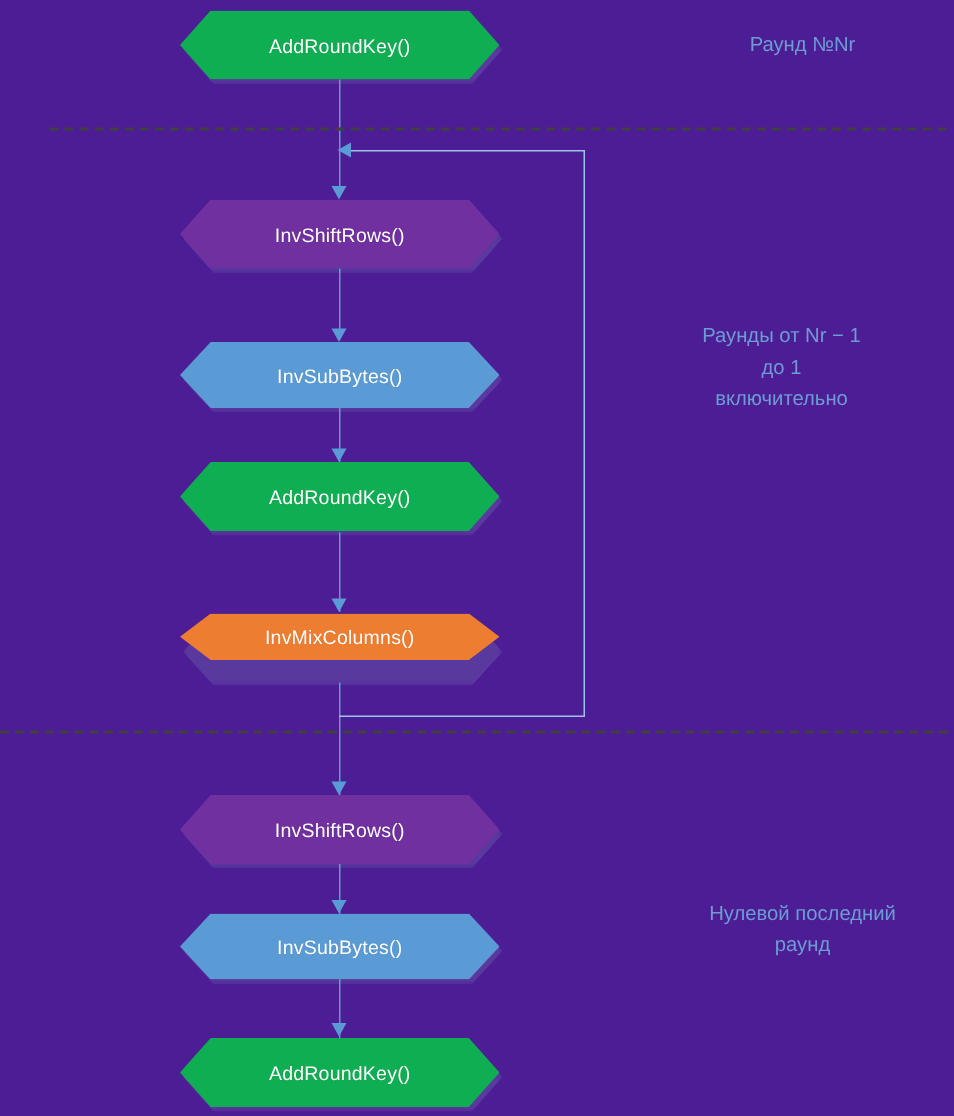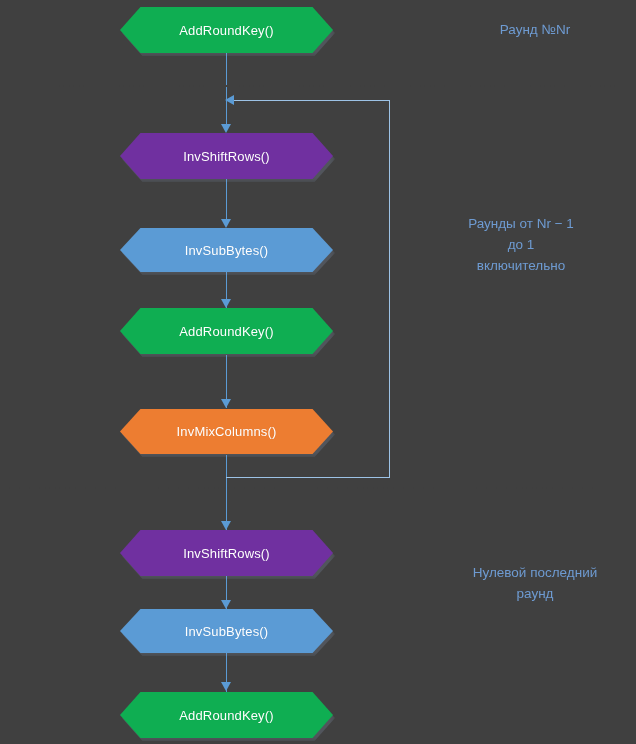--- a/index.html
+++ b/index.html
@@ -7,21 +7,21 @@
     padding: 0;
     background: #ffffff;
   }
   body {
     font-family: "Liberation Sans", sans-serif;
   }
   #canvas {
     position: relative;
     width: 636px;
     height: 744px;
-    background: #404040;
+    background: #4c1d95;
     overflow: hidden;
   }
 
   
   .hex {
     position: absolute;
     display: flex;
     align-items: center;
     justify-content: center;
     clip-path: polygon(0% 50%, 9.6% 0%, 90.4% 0%, 100% 50%, 90.4% 100%, 9.6% 100%);
@@ -135,21 +135,21 @@
   <div class="hex" style="left:120px; top:228px; width:213px; height:44px; background:#5B9BD5;">
     <span class="hex-label">InvSubBytes()</span>
   </div>
 
   <div class="hex-shadow" style="left:122px; top:311px; width:213px; height:46px;"></div>
   <div class="hex" style="left:120px; top:308px; width:213px; height:46px; background:#0FAE52;">
     <span class="hex-label">AddRoundKey()</span>
   </div>
 
   <div class="hex-shadow" style="left:122px; top:412px; width:213px; height:45px;"></div>
-  <div class="hex" style="left:120px; top:409px; width:213px; height:45px; background:#ED7D31;">
+  <div class="hex" style="left:120px; top:409px; width:213px; height:31px; background:#ED7D31;">
     <span class="hex-label">InvMixColumns()</span>
   </div>
 
   <div class="hex-shadow" style="left:122px; top:533px; width:213px; height:46px;"></div>
   <div class="hex" style="left:120px; top:530px; width:213px; height:46px; background:#7030A0;">
     <span class="hex-label">InvShiftRows()</span>
   </div>
 
   <div class="hex-shadow" style="left:122px; top:612px; width:213px; height:44px;"></div>
   <div class="hex" style="left:120px; top:609px; width:213px; height:44px; background:#5B9BD5;">
@@ -160,16 +160,16 @@
   <div class="hex" style="left:120px; top:692px; width:213px; height:46px; background:#0FAE52;">
     <span class="hex-label">AddRoundKey()</span>
   </div>
 
   <div class="side-label" style="left:450px; top:19px; width:170px;">Раунд №Nr</div>
 
   <div class="side-label" style="left:436px; top:213px; width:170px;">Раунды от Nr − 1
 до 1
 включительно</div>
 
-  <div class="side-label" style="left:450px; top:562px; width:170px;">Нулевой последний
+  <div class="side-label" style="left:450px; top:598px; width:170px;">Нулевой последний
 раунд</div>
 
 </div>
 
 </body></html>

